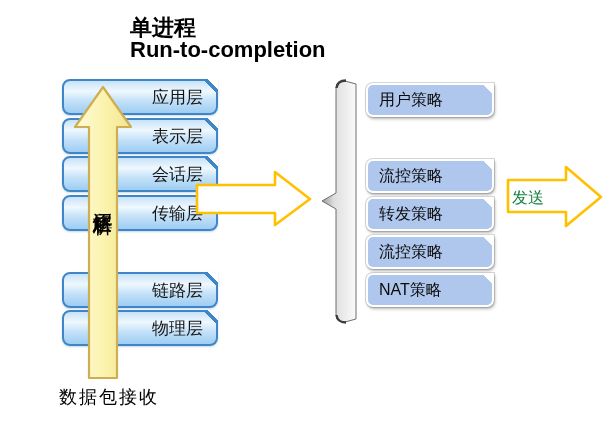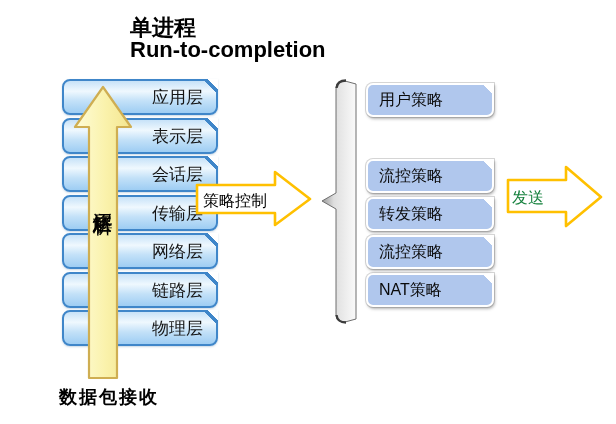--- a/index.html
+++ b/index.html
@@ -59,21 +59,21 @@
   .policy-arrow-label {
     position:absolute; left:203px; top:191px; z-index:3;
     font-size:16px; color:#000; white-space:nowrap;
   }
   .send-arrow-label {
     position:absolute; left:512px; top:188px; z-index:3;
     font-size:16px; color:#15803d; white-space:nowrap;
   }
   .bottom-label {
     position:absolute; left:59px; top:385px; z-index:3;
-    font-size:18px; font-weight:bold; color:#000; letter-spacing:2px; white-space:nowrap;
+    font-size:18px; font-weight:normal; color:#000; letter-spacing:2px; white-space:nowrap;
   }
 </style>
 </head>
 <body>
 
 <div class="canvas">
 
   <div class="title-block">
     <div>单进程</div>
     <div>Run-to-completion</div>
@@ -83,23 +83,20 @@
       <span>应用层</span>
     </div>
   <div class="layer-box" style="top:118px">
       <span>表示层</span>
     </div>
   <div class="layer-box" style="top:156px">
       <span>会话层</span>
     </div>
   <div class="layer-box" style="top:195px">
       <span>传输层</span>
-    </div>
-  <div class="layer-box" style="top:233px">
-      <span>网络层</span>
     </div>
   <div class="layer-box" style="top:272px">
       <span>链路层</span>
     </div>
   <div class="layer-box" style="top:310px">
       <span>物理层</span>
     </div>
 
   <div class="policy-box" style="top:83px">
       <span>用户策略</span>
@@ -142,17 +139,16 @@
          C 336 319 338 322 345 322
          L 356 319
          L 356 84 Z" fill="url(#braceGrad)" stroke="#6e6e6e" stroke-width="1"></path>
     <path d="M 346 80.5 C 340 80.5 337 83 336.5 88" fill="none" stroke="#3c3c3c" stroke-width="2.4"></path>
     <path d="M 346 322.5 C 340 322.5 337 320 336.5 315" fill="none" stroke="#3c3c3c" stroke-width="2.4"></path>
 
     <polygon points="508,180 566,180 566,167 601,197 566,226 566,212 508,212" fill="#ffffff" stroke="#ffc000" stroke-width="2.6" stroke-linejoin="round"></polygon>
   </svg>
 
   <div class="v-label">逐层解析</div>
-  <div class="policy-arrow-label">策略控制</div>
   <div class="send-arrow-label">发送</div>
   <div class="bottom-label">数据包接收</div>
 
 </div>
 
 </body></html>

